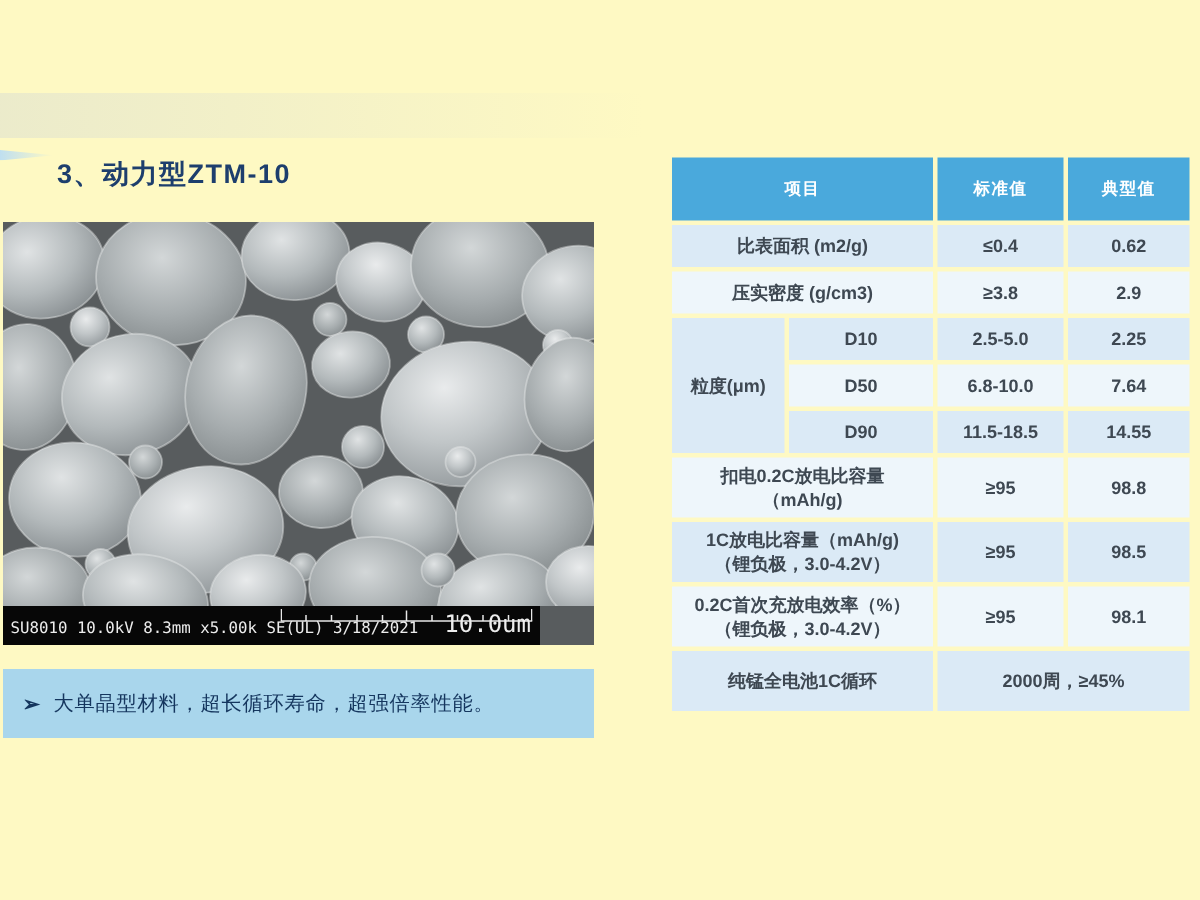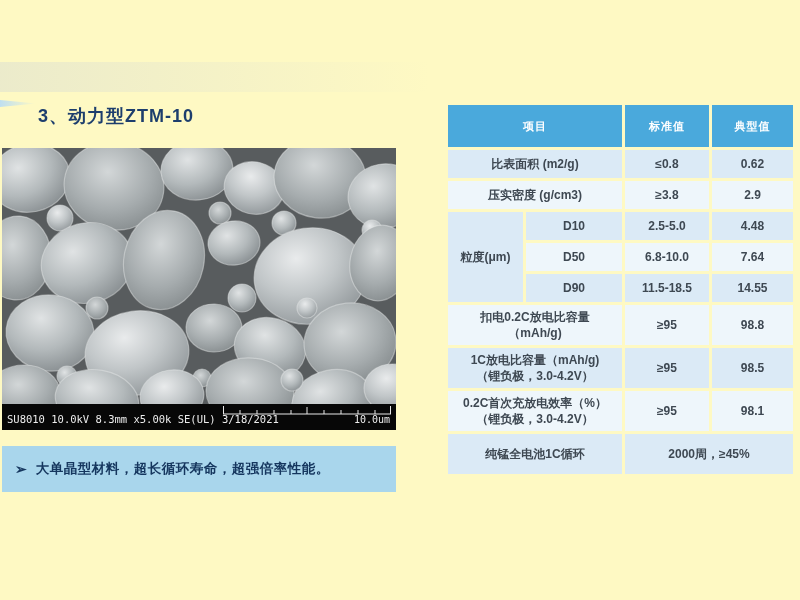--- a/index.html
+++ b/index.html
@@ -13,45 +13,45 @@
     background:linear-gradient(to right,#bfdff0,rgba(255,255,255,0));
     clip-path:polygon(0 0,100% 50%,0 100%);}
 
   
   .page-title{position:absolute;left:38px;top:104px;font-size:18px;font-weight:bold;
     color:var(--title-navy,#1d3e6d);letter-spacing:1px;}
 
   
   .sem{position:absolute;left:2px;top:148px;width:394px;height:282px;background:#585c5e;}
   .sem svg.particles{display:block;}
-  .sem-caption{position:absolute;left:0;bottom:0;width:394px;height:26px;background:#070707;}
+  .sem-caption{position:absolute;left:0;bottom:0;width:358px;height:26px;background:#070707;}
   .sem-caption-text{position:absolute;left:5px;bottom:5px;color:#ededed;
     font-family:"DejaVu Sans Mono",monospace;font-size:10.5px;white-space:nowrap;}
   .scale-label{position:absolute;right:6px;bottom:5px;color:#ededed;
-    font-family:"DejaVu Sans Mono",monospace;font-size:10px;}
+    font-family:"DejaVu Sans Mono",monospace;font-size:16px;}
   .scale-ruler{position:absolute;right:5px;top:2px;}
 
   
   table.spec{position:absolute;left:445px;top:102px;border-collapse:separate;
     border-spacing:3px;table-layout:fixed;width:351px;}
   table.spec th,table.spec td{text-align:center;vertical-align:middle;padding:0 2px;
     font-size:12px;font-weight:bold;color:#3e4852;white-space:pre-line;line-height:1.35;}
   table.spec th{background:var(--header-blue,#4aa9dc);color:#ffffff;font-size:11px;letter-spacing:1px;}
   tr.h-hdr th{height:42px;}
   tr.h-sm td{height:28px;}
   tr.h-lg td{height:40px;}
   td.a{background:var(--row-blue,#dbeaf6);margin-top:47px;}
   td.b{background:var(--row-light,#eef6fb);}
 
   
   .banner{position:absolute;left:2px;top:446px;width:394px;height:46px;
     background:var(--banner-blue,#a9d6ec);display:flex;align-items:center;padding-left:13px;
     box-sizing:border-box;}
   .banner .bullet{color:var(--banner-navy,#15365e);font-size:14px;font-weight:bold;margin-right:9px;}
-  .banner .banner-text{color:var(--banner-navy,#15365e);font-size:13.5px;font-weight:bold;letter-spacing:0.5px;}
+  .banner .banner-text{color:var(--banner-navy,#15365e);font-size:13.5px;font-weight:normal;letter-spacing:0.5px;}
 </style>
 </head>
 <body>
 
 <div class="slide">
 
   <div class="top-band"></div>
   <div class="accent-wedge"></div>
 
   <div class="page-title">3、动力型ZTM-10</div>
@@ -142,33 +142,33 @@
         <col style="width:81px">
       </colgroup>
     <tbody>
         <tr class="h-hdr">
       <th colspan="2">项目</th>
       <th>标准值</th>
       <th>典型值</th>
     </tr>
     <tr class="h-sm">
       <td colspan="2" class="a">比表面积 (m2/g)</td>
-      <td class="a">≤0.8</td>
+      <td class="a">≤0.4</td>
       <td class="a">0.62</td>
     </tr>
     <tr class="h-sm">
       <td colspan="2" class="b">压实密度 (g/cm3)</td>
       <td class="b">≥3.8</td>
       <td class="b">2.9</td>
     </tr>
     <tr class="h-sm">
       <td rowspan="3" class="a">粒度(μm)</td>
       <td class="a">D10</td>
       <td class="a">2.5-5.0</td>
-      <td class="a">4.48</td>
+      <td class="a">2.25</td>
     </tr>
     <tr class="h-sm">
       <td class="b">D50</td>
       <td class="b">6.8-10.0</td>
       <td class="b">7.64</td>
     </tr>
     <tr class="h-sm">
       <td class="a">D90</td>
       <td class="a">11.5-18.5</td>
       <td class="a">14.55</td>

